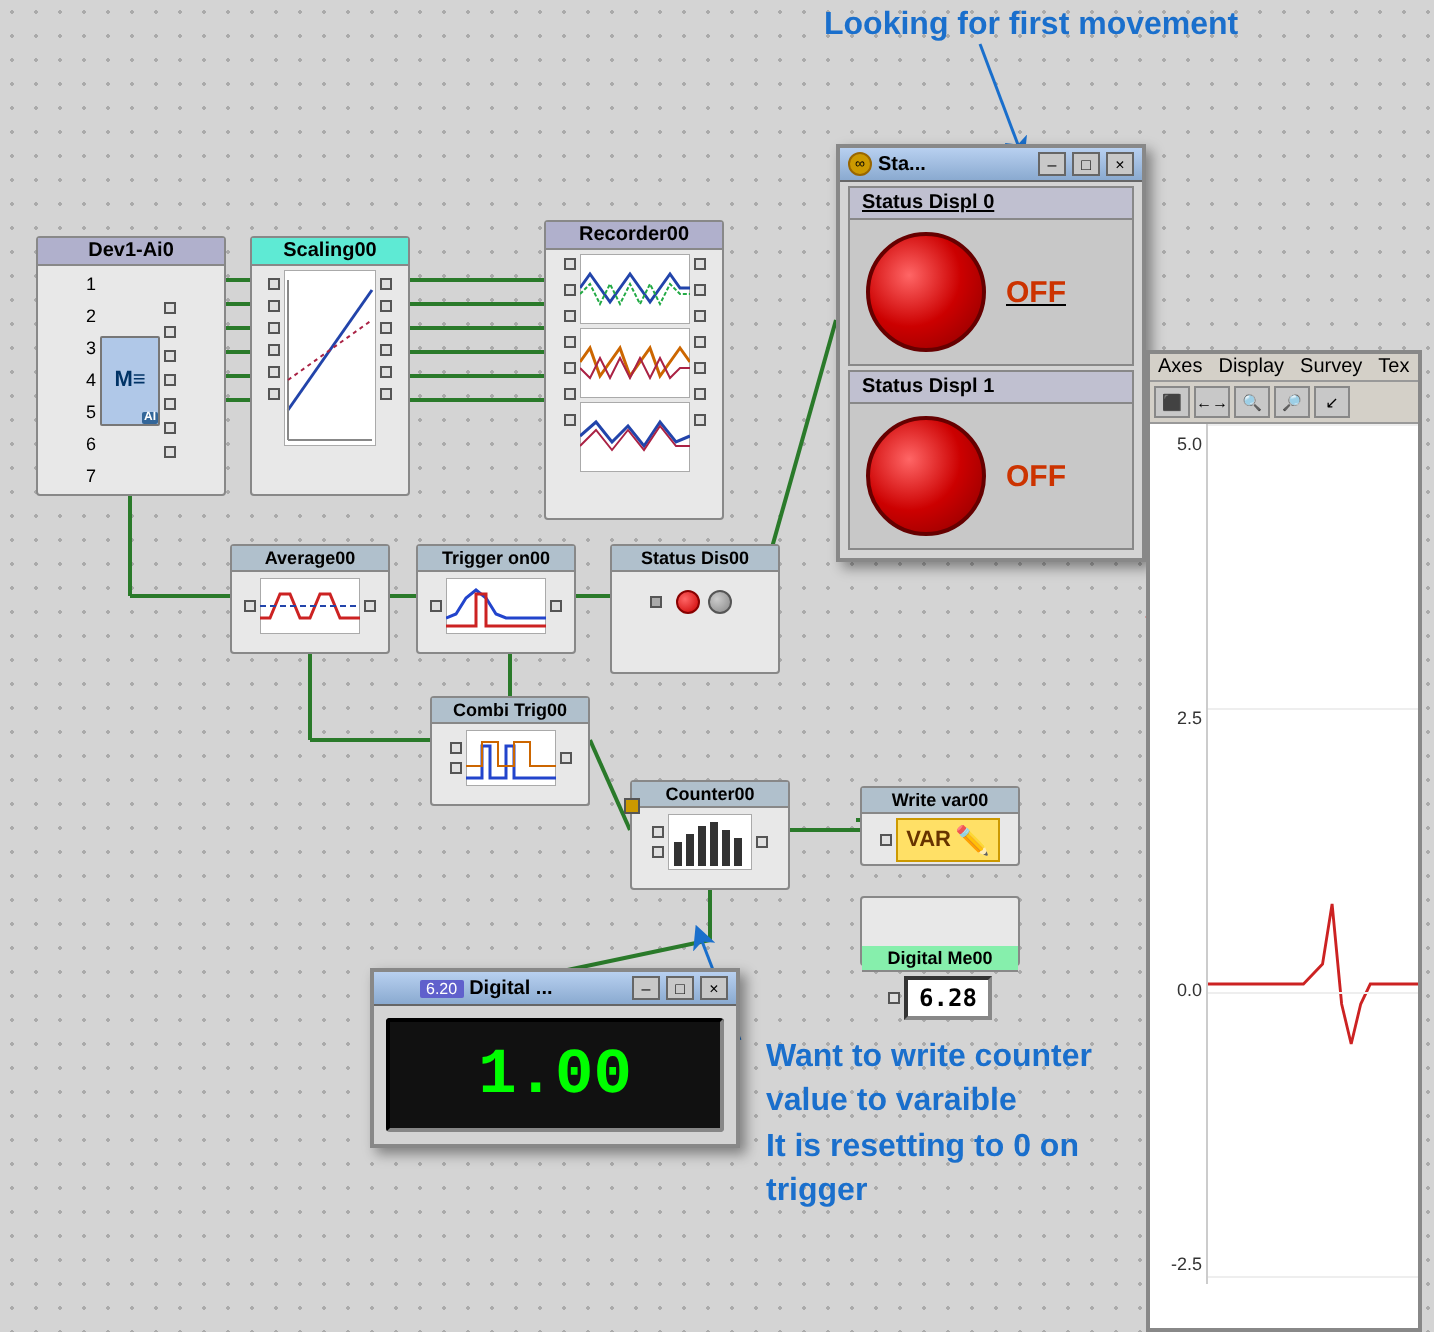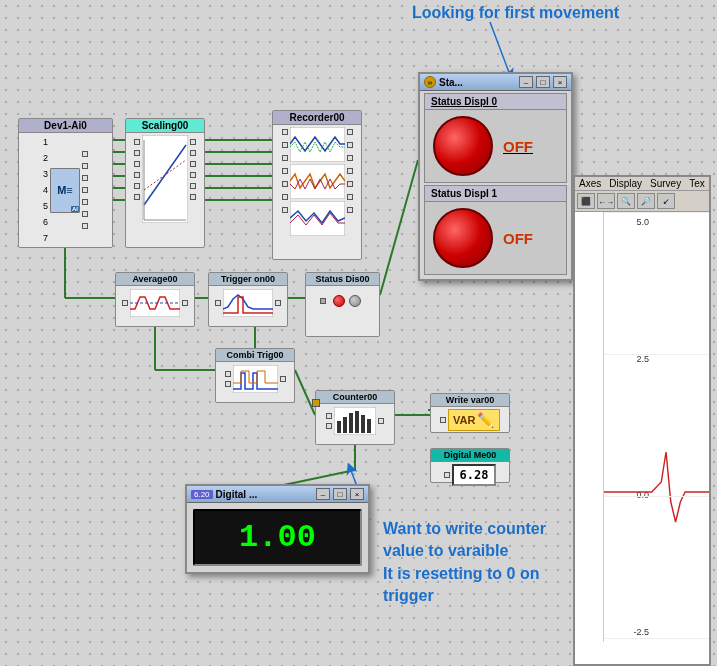--- a/index.html
+++ b/index.html
@@ -71,21 +71,21 @@
     
     #trigger00 {
       left: 208px; top: 272px;
       width: 80px; height: 55px;
     }
     #trigger00 .block-title { background: #b0c0cc; font-size: 9px; }
 
     
     #statusdis00 {
       left: 305px; top: 272px;
-      width: 75px; height: 65px;
+      width: 85px; height: 65px;
     }
     #statusdis00 .block-title { background: #b0c0cc; font-size: 9px; }
 
     
     #combitrig00 {
       left: 215px; top: 348px;
       width: 80px; height: 55px;
     }
     #combitrig00 .block-title { background: #b0c0cc; font-size: 9px; }
 
@@ -101,21 +101,21 @@
       left: 430px; top: 393px;
       width: 80px; height: 40px;
     }
     #writevar00 .block-title { background: #b0c0cc; font-size: 9px; }
 
     
     #digitalme00 {
       left: 430px; top: 448px;
       width: 80px; height: 35px;
     }
-    #digitalme00 .block-title { background: #14b8a6; font-size: 9px; }
+    #digitalme00 .block-title { background: #86efac; font-size: 9px; margin-top: 24px; }
 
     
     #status-window {
       position: absolute;
       left: 418px; top: 72px;
       width: 155px;
       background: #d4d4d4;
       border: 2px solid #888;
       box-shadow: 3px 3px 6px rgba(0,0,0,0.4);
     }
@@ -222,21 +222,20 @@
       position: absolute;
       left: 0; top: 0;
       width: 28px;
       height: 100%;
       display: flex;
       flex-direction: column;
       justify-content: space-between;
       padding: 5px 2px;
       font-size: 9px;
       color: #333;
-      margin-left: 48px;
     }
     .y-label {
       text-align: right;
     }
     .chart-grid-area {
       position: absolute;
       left: 28px; top: 0;
       right: 0; bottom: 0;
       border-left: 1px solid #ccc;
     }
@@ -592,21 +591,21 @@
     <div style="display:flex; align-items:center; gap:10px; padding:6px 8px;">
       <div class="red-circle"></div>
       <span class="off-label">OFF</span>
     </div>
   </div>
 </div>
 
 <div id="digital-window">
   <div class="window-titlebar">
     <div style="display:flex; align-items:center; gap:3px;">
-      <div style="background:#6060cc; color:white; font-size:8px; padding:0 3px; border-radius:1px; font-weight:normal;">6.20</div>
+      <div style="background:#6060cc; color:white; font-size:8px; padding:0 3px; border-radius:1px; font-weight:normal;margin-left:19px;">6.20</div>
       <span class="window-title">Digital ...</span>
     </div>
     <div class="window-controls">
       <div class="win-btn">–</div>
       <div class="win-btn">□</div>
       <div class="win-btn">×</div>
     </div>
   </div>
   <div class="digital-display">1.00</div>
 </div>

